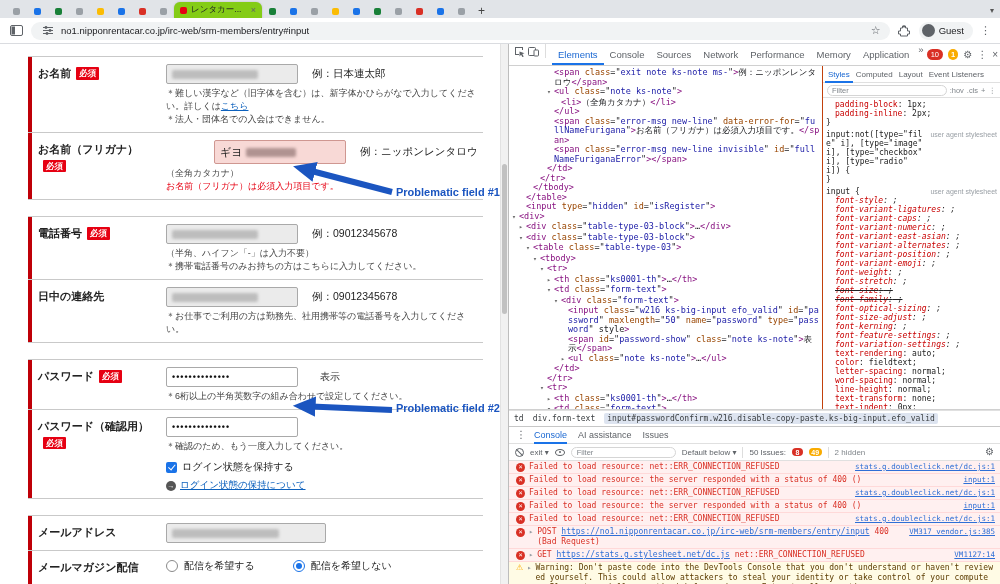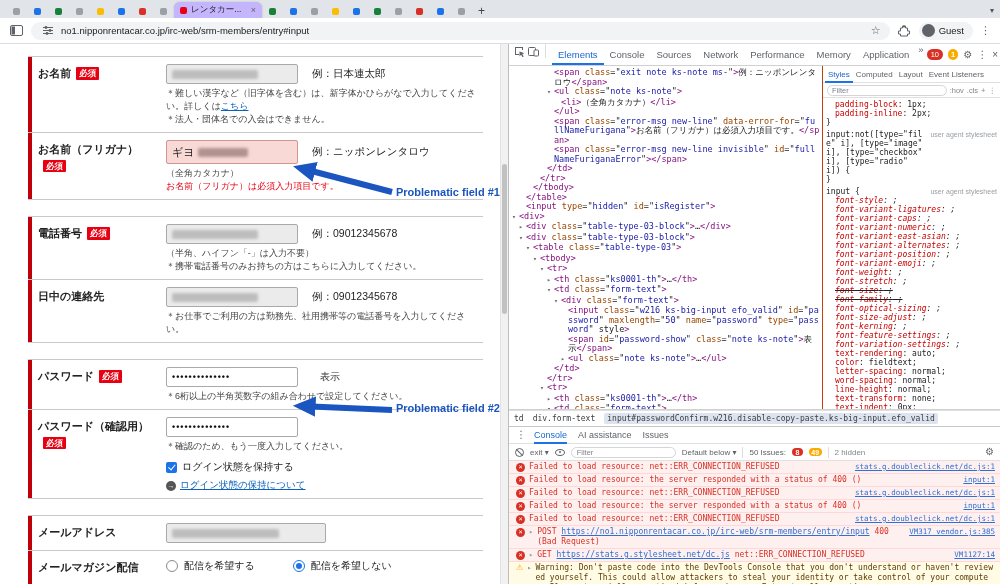--- a/index.html
+++ b/index.html
@@ -7,21 +7,21 @@
     font-family:"Liberation Sans", sans-serif; background:#fff; }
   .browser { width:1000px; height:584px; display:flex; flex-direction:column; }
 
   
   .tabstrip { height:18px; flex:none; background:#e1e4e8; display:flex; align-items:flex-end;
     padding:2px 6px 0 6px; }
   .minitabs { display:flex; align-items:flex-end; }
   .minitab { width:21px; height:14px; border-radius:5px 5px 0 0; display:flex; align-items:center;
     justify-content:center; }
   .fav { width:7px; height:7px; border-radius:2px; }
-  .tab-active { background:#c4b5fd; height:16px; border-radius:6px 6px 0 0; display:flex; align-items:center;
+  .tab-active { background:#84cc16; height:16px; border-radius:6px 6px 0 0; display:flex; align-items:center;
     gap:4px; padding:0 6px; min-width:88px; box-shadow:0 0 2px rgba(0,0,0,.2); }
   .tab-title { font-size:8.5px; color:#202124; white-space:nowrap; }
   .tab-close { font-size:9px; color:#5f6368; margin-left:auto; line-height:1; }
   .newtab { font-size:12px; color:#444; margin:0 0 1px 6px; line-height:1; }
   .tabsearch { margin-left:auto; color:#555; font-size:8px; padding-bottom:3px; }
 
   .toolbar { height:26px; flex:none; background:#fff; display:flex; align-items:center; gap:7px;
     padding:0 9px; border-bottom:1px solid #dadce0; }
   .tb-icon { width:15px; height:15px; display:flex; align-items:center; justify-content:center; color:#5f6368; }
   .omnibox { flex:1; height:18px; background:#f1f3f4; border-radius:9px; display:flex; align-items:center;
@@ -281,21 +281,21 @@
                   </div>
                 <span class="example">例：日本連太郎</span>
               </div>
               <div class="note"><span>＊難しい漢字など（旧字体を含む）は、新字体かひらがなで入力してください。詳しくは</span><a class="inline-link">こちら</a></div>
               <div class="note">＊法人・団体名での入会はできません。</div>
             </div>
           </div>
           <div class="frow">
             <div class="flabel"><span>お名前（フリガナ）</span><span class="req">必須</span></div>
             <div class="fbody">
-              <div class="input-line" style="height:26px;">
+              <div class="input-line" style="height:26px;margin-left:48px;">
                 <div class="tinput pink">
                     <span class="val">ギヨ</span>
                     <span class="blur"></span>
                   </div>
                 <span class="example">例：ニッポンレンタロウ</span>
               </div>
               <div class="note">（全角カタカナ）</div>
               <div class="error-text">お名前（フリガナ）は必須入力項目です。</div>
             </div>
           </div>

